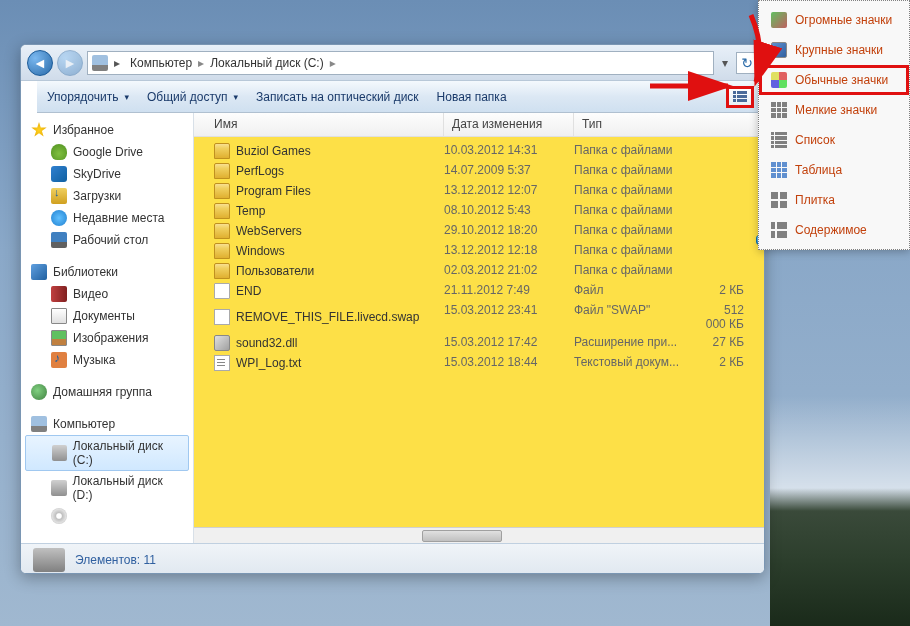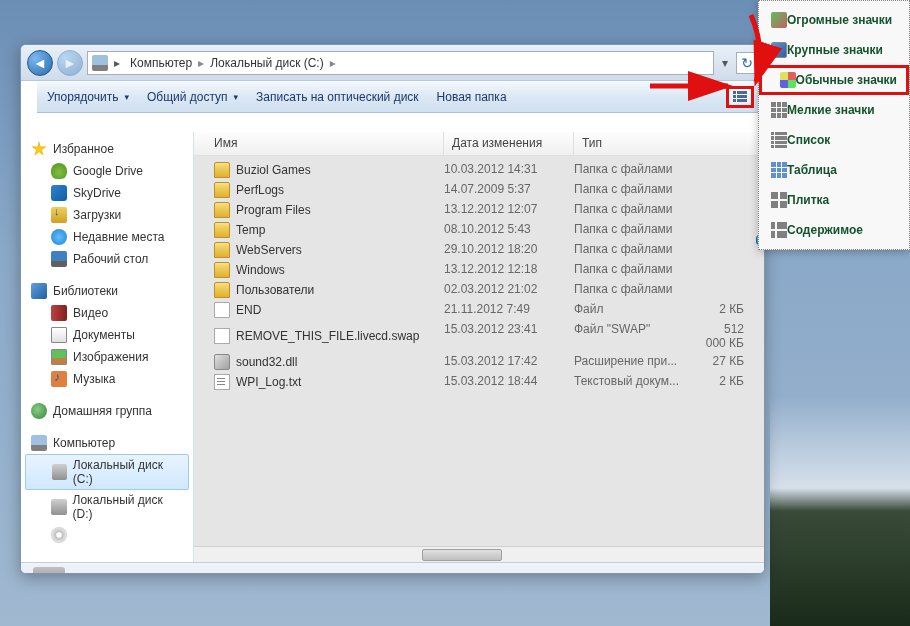--- a/index.html
+++ b/index.html
@@ -14,21 +14,21 @@
 .bc-sep { color: #888; }
 .bc-expand { width: 14px; text-align: center; color: #555; cursor: pointer; }
 .refresh-btn { width: 22px; height: 22px; background: #fff; border: 1px solid #a0b0c0; display: flex; align-items: center; justify-content: center; color: #2a6aa8; cursor: pointer; font-size: 14px; }
 .toolbar { height: 32px; background: linear-gradient(to bottom, #f4f9fd 0%, #dce8f4 50%, #cfe0f0 100%); display: flex; align-items: center; padding: 0 10px; gap: 18px; border-bottom: 1px solid #b0c0d0; margin-left: 16px; }
 .tb-btn { color: #1a3a6a; cursor: pointer; display: flex; align-items: center; gap: 4px; }
 .tb-dd::after { content: "▾"; font-size: 9px; margin-left: 2px; color: #1a3a6a; }
 .tb-spacer { flex: 1; }
 .view-btn { width: 28px; height: 22px; border: 3px solid #e01010; background: linear-gradient(to bottom, #fdfdfd, #e8f0f8); display: flex; align-items: center; justify-content: center; cursor: pointer; color: #4a6a9a; }
 .view-glyph { width: 14px; height: 12px; display: grid; grid-template-columns: 3px 1fr; grid-template-rows: repeat(3, 1fr); gap: 1px; }
 .view-glyph span { background: #4a6a9a; }
-.body { display: flex; height: 430px; margin-top: 19px; }
+.body { display: flex; height: 430px; }
 .sidebar { width: 210px; background: #fff; border-right: 1px solid #d8e0e8; padding: 6px 0; overflow-y: auto; }
 .sb-group { margin-bottom: 10px; }
 .sb-header { display: flex; align-items: center; gap: 6px; padding: 3px 10px; font-weight: normal; color: #333; cursor: pointer; }
 .sb-item { display: flex; align-items: center; gap: 6px; padding: 3px 10px 3px 30px; cursor: pointer; color: #333; }
 .sb-item.selected { background: linear-gradient(to bottom, #e8f4ff, #d0e8ff); border: 1px solid #a0c8f0; border-radius: 2px; margin: 0 4px; padding-left: 26px; }
 .sb-icon { width: 16px; height: 16px; display: inline-block; }
 .icon-star { background: radial-gradient(circle, #ffd020, #e0a000); clip-path: polygon(50% 0%, 61% 35%, 98% 35%, 68% 57%, 79% 91%, 50% 70%, 21% 91%, 32% 57%, 2% 35%, 39% 35%); }
 .icon-cloud { background: radial-gradient(circle at 50% 60%, #80c040, #509020); border-radius: 50% 50% 40% 40%; }
 .icon-sky { background: linear-gradient(135deg, #3080d0, #1060a0); border-radius: 3px; }
 .icon-download { background: linear-gradient(to bottom, #f0d060, #d0a020); border-radius: 2px; position: relative; }
@@ -38,21 +38,21 @@
 .icon-lib { background: linear-gradient(135deg, #60a0e0, #2060a0); border-radius: 2px; }
 .icon-video { background: linear-gradient(to right, #c04040, #802020); border-radius: 2px; }
 .icon-doc { background: linear-gradient(to bottom, #fff, #e0e0e0); border: 1px solid #888; border-radius: 1px; }
 .icon-img { background: linear-gradient(to bottom, #60c060 60%, #c08040 60%); border: 1px solid #888; border-radius: 1px; }
 .icon-music { background: #e08040; border-radius: 2px; position: relative; }
 .icon-music::after { content: "♪"; color: #2060a0; position: absolute; left: 3px; top: -1px; font-size: 12px; }
 .icon-group { background: radial-gradient(circle at 40% 40%, #80d080, #408040); border-radius: 50%; }
 .icon-computer { background: linear-gradient(to bottom, #a0c0e0 0%, #a0c0e0 60%, #808080 60%); border-radius: 2px; }
 .icon-disk { background: linear-gradient(to bottom, #d0d0d0, #909090); border-radius: 2px; }
 .icon-cd { background: radial-gradient(circle, #fff 20%, #c0c0c0 30%, #e0e0e0 60%, #a0a0a0); border-radius: 50%; }
-.content { flex: 1; display: flex; flex-direction: column; background: #e5e5e5; }
+.content { flex: 1; display: flex; flex-direction: column; background: #fde047; }
 .columns { display: flex; height: 24px; background: linear-gradient(to bottom, #fdfdfd, #f0f0f0); border-bottom: 1px solid #e0e0e0; }
 .col { padding: 4px 8px; border-right: 1px solid #e0e0e0; color: #444; cursor: pointer; }
 .col.name { flex: 0 0 250px; padding-left: 20px; }
 .col.date { flex: 0 0 130px; }
 .col.type { flex: 1; }
 .filelist { flex: 1; overflow-y: auto; padding: 4px 0; }
 .row { display: flex; padding: 2px 0; cursor: pointer; }
 .cell.name { flex: 0 0 250px; padding-left: 20px; display: flex; align-items: center; gap: 6px; color: #333; }
 .cell.date { flex: 0 0 130px; color: #666; }
 .cell.type { flex: 0 0 130px; color: #666; white-space: nowrap; overflow: hidden; text-overflow: ellipsis; }
@@ -64,22 +64,22 @@
 .fi-dll { background: linear-gradient(135deg, #e0e0e0, #a0a0a0); border: 1px solid #888; border-radius: 2px; }
 .fi-txt { background: #fff; border: 1px solid #aaa; position: relative; }
 .fi-txt::after { content: ""; position: absolute; left: 2px; top: 3px; width: 8px; height: 1px; background: #888; box-shadow: 0 3px 0 #888, 0 6px 0 #888; }
 .scrollbar-h { height: 16px; background: #f0f0f0; border-top: 1px solid #d0d0d0; position: relative; }
 .scrollbar-h .thumb { position: absolute; left: 40%; top: 2px; width: 80px; height: 12px; background: linear-gradient(to bottom, #e0e0e0, #c0c0c0); border: 1px solid #a0a0a0; border-radius: 2px; }
 .slider-nub { position: absolute; right: -12px; top: 190px; width: 20px; height: 10px; background: linear-gradient(to bottom, #80d0ff, #2090d0); border: 1px solid #1070b0; border-radius: 3px; }
 .statusbar { height: 32px; background: linear-gradient(to bottom, #f0f4f8, #e0e8f0); border-top: 1px solid #c0d0e0; display: flex; align-items: center; padding: 0 12px; gap: 10px; }
 .status-icon { width: 32px; height: 24px; background: linear-gradient(to bottom, #c0c0c0, #808080); border-radius: 3px; }
 .status-text { color: #3060a0; }
 .view-menu { position: absolute; right: 0; top: 0; width: 152px; background: #f8f8f8; border: 1px dotted #808080; box-shadow: 0 2px 8px rgba(0,0,0,0.25); padding: 4px 0; }
-.vm-item { display: flex; align-items: center; padding: 7px 12px; cursor: pointer; color: #14532d; font-weight: bold; }
-.vm-item.highlight { outline: 3px solid #e01010; outline-offset: -3px; justify-content: flex-end; }
+.vm-item { display: flex; align-items: center; gap: 8px; padding: 7px 12px; cursor: pointer; color: #c2410c; }
+.vm-item.highlight { outline: 3px solid #e01010; outline-offset: -3px; }
 .vm-icon { width: 16px; height: 16px; display: inline-block; }
 .vmi-xl { background: linear-gradient(135deg, #60c060, #c06060); border-radius: 2px; }
 .vmi-lg { background: linear-gradient(135deg, #6090d0, #3060a0); border-radius: 2px; border: 1px solid #888; }
 .vmi-md { background: conic-gradient(#e06060 0 25%, #60e060 0 50%, #6060e0 0 75%, #e0e060 0); border-radius: 2px; }
 .vmi-sm { display: grid; grid-template: repeat(3,1fr)/repeat(3,1fr); gap: 1px; }
 .vmi-sm span { background: #808080; }
 .vmi-list { display: grid; grid-template: repeat(4,1fr)/3px 1fr; gap: 1px; }
 .vmi-list span { background: #808080; }
 .vmi-table { display: grid; grid-template: repeat(3,1fr)/repeat(3,1fr); gap: 1px; }
 .vmi-table span { background: #6090d0; }

